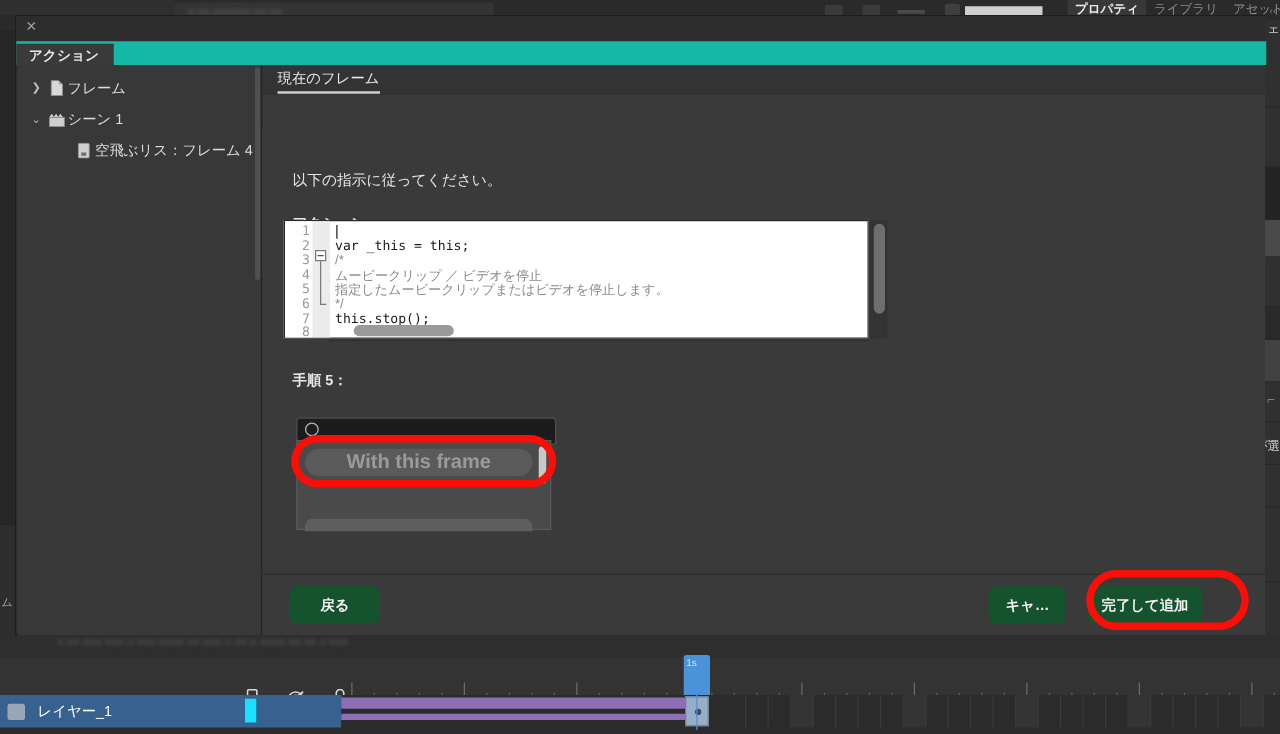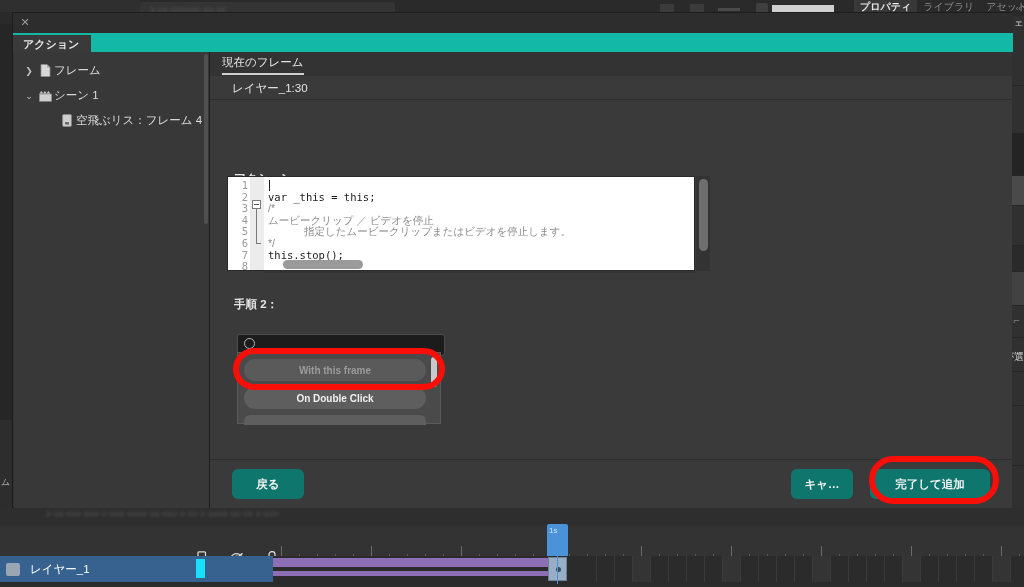--- a/index.html
+++ b/index.html
@@ -81,30 +81,30 @@
   #code-vscroll{ position:absolute; right:-14px; top:2px; width:9px; height:72px; background:#6e6e6e; border-radius:5px;}
   #code-hscroll{ position:absolute; left:55px; top:83px; width:80px; height:9px; background:#9a9a9a; border-radius:5px;}
   #code-vtrack{ position:absolute; left:696px; top:176px; width:14px; height:95px; background:#333;}
   #code-hrow{ position:absolute; left:263px; top:259px; width:432px; height:14px; background:#333;}
 
   
   #trigger-field{ left:237px; top:334px; width:208px; height:22px; background:#1c1c1c; border:1px solid #4d4d4d; border-radius:3px;}
   #trigger-search-icon{ position:absolute; left:6px; top:3px; width:11px; height:11px; border:1.6px solid #b7b7b7; border-radius:50%;}
   #trigger-search-icon:after{ content:""; position:absolute; left:9px; top:9px; width:5px; height:1.6px; background:#b7b7b7; transform:rotate(45deg); transform-origin:left center;}
   #dropdown{ left:237px; top:352px; width:204px; height:72px; background:#4a4a4a; border:1px solid #5a5a5a;}
-  .ddopt{ position:absolute; left:6px; width:182px; height:22px; background:#5e5e5e; border-radius:11px; display:flex; align-items:center; justify-content:center; font-size:10px; font-weight:bold;}
+  .ddopt{ position:absolute; left:6px; width:182px; height:22px; background:#5e5e5e; border-radius:11px; display:flex; align-items:center; justify-content:center; font-size:16px; font-weight:bold;}
   #dd-scroll{ position:absolute; right:3px; top:4px; width:6px; height:30px; background:#c9c9c9; border-radius:3px;}
 
   
   .annot{ position:absolute; border:6px solid #fb0d08; border-radius:26px; pointer-events:none;}
   #annot-circle{ border-radius:50%; }
 
   
   #cp-footer{ left:0; top:407px; width:802px; height:49px; background:#3a3a3a; border-top:1px solid #2c2c2c;}
-  .btn{ position:absolute; height:30px; background:#0f766e; border-radius:6px; display:flex; align-items:center; justify-content:center; font-size:11.5px; font-weight:bold; color:#f2f2f2; cursor:default;}
+  .btn{ position:absolute; height:30px; background:#14532d; border-radius:6px; display:flex; align-items:center; justify-content:center; font-size:11.5px; font-weight:bold; color:#f2f2f2; cursor:default;}
 
   
   #timeline{ left:0; top:508px; width:1024px; height:79px; background:#2b2b2b;}
   #tl-blurstrip{ left:0; top:0; width:1024px; height:18px; background:#2e2e2e; overflow:hidden;}
   #tl-header{ left:0; top:18px; width:1024px; height:30px; background:#333;}
   #tl-iconrow{ position:absolute; left:170px; top:25px; display:flex; gap:22px; align-items:center;}
   #tl-ruler{ position:absolute; left:273px; top:18px; width:788px; height:30px;}
   .tick{ position:absolute; top:10px; width:1px; height:8px; background:#5c5c5c;}
   .tickbig{ position:absolute; top:2px; width:1px; height:16px; background:#6b6b6b;}
   .tlabel{ position:absolute; top:14px; font-size:10.5px; color:#b9b9b9;}
@@ -212,34 +212,32 @@
       <span>空飛ぶリス：フレーム 4</span>
     </div>
   </div>
 
   <div class="abs" id="content-pane">
 
     <div class="abs" id="cp-tabrow">
       <span id="cp-tab">現在のフレーム</span>
     </div>
 
-    <div class="abs" id="cp-sub">
-      <span>レイヤー_1:30</span>
-    </div>
 
     <div class="abs" id="cp-body">
+      <div class="desc" style="top:36px;">以下の指示に従ってください。</div>
       <div class="seclabel" style="top:70px;">アクション：</div>
-      <div class="seclabel" style="top:196px;">手順 2：</div>
+      <div class="seclabel" style="top:196px;">手順 5：</div>
       <div class="seclabel" style="top:236px;font-weight:normal;">トリガーイベントを選択：</div>
     </div>
 
     <div class="abs" id="cp-footer">
       <div class="btn" style="left:22px;top:9px;width:72px;">戻る</div>
       <div class="btn" style="left:581px;top:9px;width:62px;">キャ…</div>
-      <div class="btn" style="left:660px;top:9px;width:120px;">完了して追加</div>
+      <div class="btn" style="left:660px;top:9px;width:92px;">完了して追加</div>
     </div>
 
   </div>
 </div>
 
 <div class="abs" id="code-vtrack"></div>
 <div class="abs" id="code-hrow"></div>
 <div class="abs" id="code-box">
   <div id="code-gutter"></div>
   <div id="code-fold">
@@ -250,37 +248,36 @@
   <div id="code-caret"></div>
   <div id="code-lines">
       <div class="lnum" style="top: 2px;">1</div>
       <div class="lnum" style="top: 13.6px;">2</div>
       <div class="cline" style="top: 13.6px;">var _this = this;</div>
       <div class="lnum" style="top: 25.2px;">3</div>
       <div class="cline comment" style="top: 25.2px;">/*</div>
       <div class="lnum" style="top: 36.8px;">4</div>
       <div class="cline comment" style="top: 36.8px;">ムービークリップ ／ ビデオを停止</div>
       <div class="lnum" style="top: 48.4px;">5</div>
-      <div class="cline comment" style="top: 48.4px; margin-left: 36px;">指定したムービークリップまたはビデオを停止します。</div>
+      <div class="cline comment" style="top: 48.4px;">指定したムービークリップまたはビデオを停止します。</div>
       <div class="lnum" style="top: 60px;">6</div>
       <div class="cline comment" style="top: 60px;">*/</div>
       <div class="lnum" style="top: 71.6px;">7</div>
       <div class="cline" style="top: 71.6px;">this.stop();</div>
       <div class="lnum" style="top: 83.2px;">8</div>
     </div>
   <div id="code-vscroll"></div>
   <div id="code-hscroll"></div>
 </div>
 
 <div class="abs" id="trigger-field">
   <div id="trigger-search-icon"></div>
 </div>
 <div class="abs" id="dropdown">
   <div class="ddopt" style="top:6px;color:#9b9b9b;background:#5a5a5a;">With this frame</div>
-  <div class="ddopt" style="top:34px;color:#f0f0f0;">On Double Click</div>
   <div class="ddopt" style="top:62px;height:10px;border-radius:6px 6px 0 0;"></div>
   <div id="dd-scroll"></div>
 </div>
 
 <div class="annot" style="left:233px;top:348px;width:212px;height:42px;"></div>
 <div class="annot" style="left:869px;top:456px;width:130px;height:48px;"></div>
 <div class="annot" id="annot-circle" style="left:541px;top:548px;width:33px;height:33px;border-width:7px;"></div>
 
 <div class="abs" id="timeline">
 

